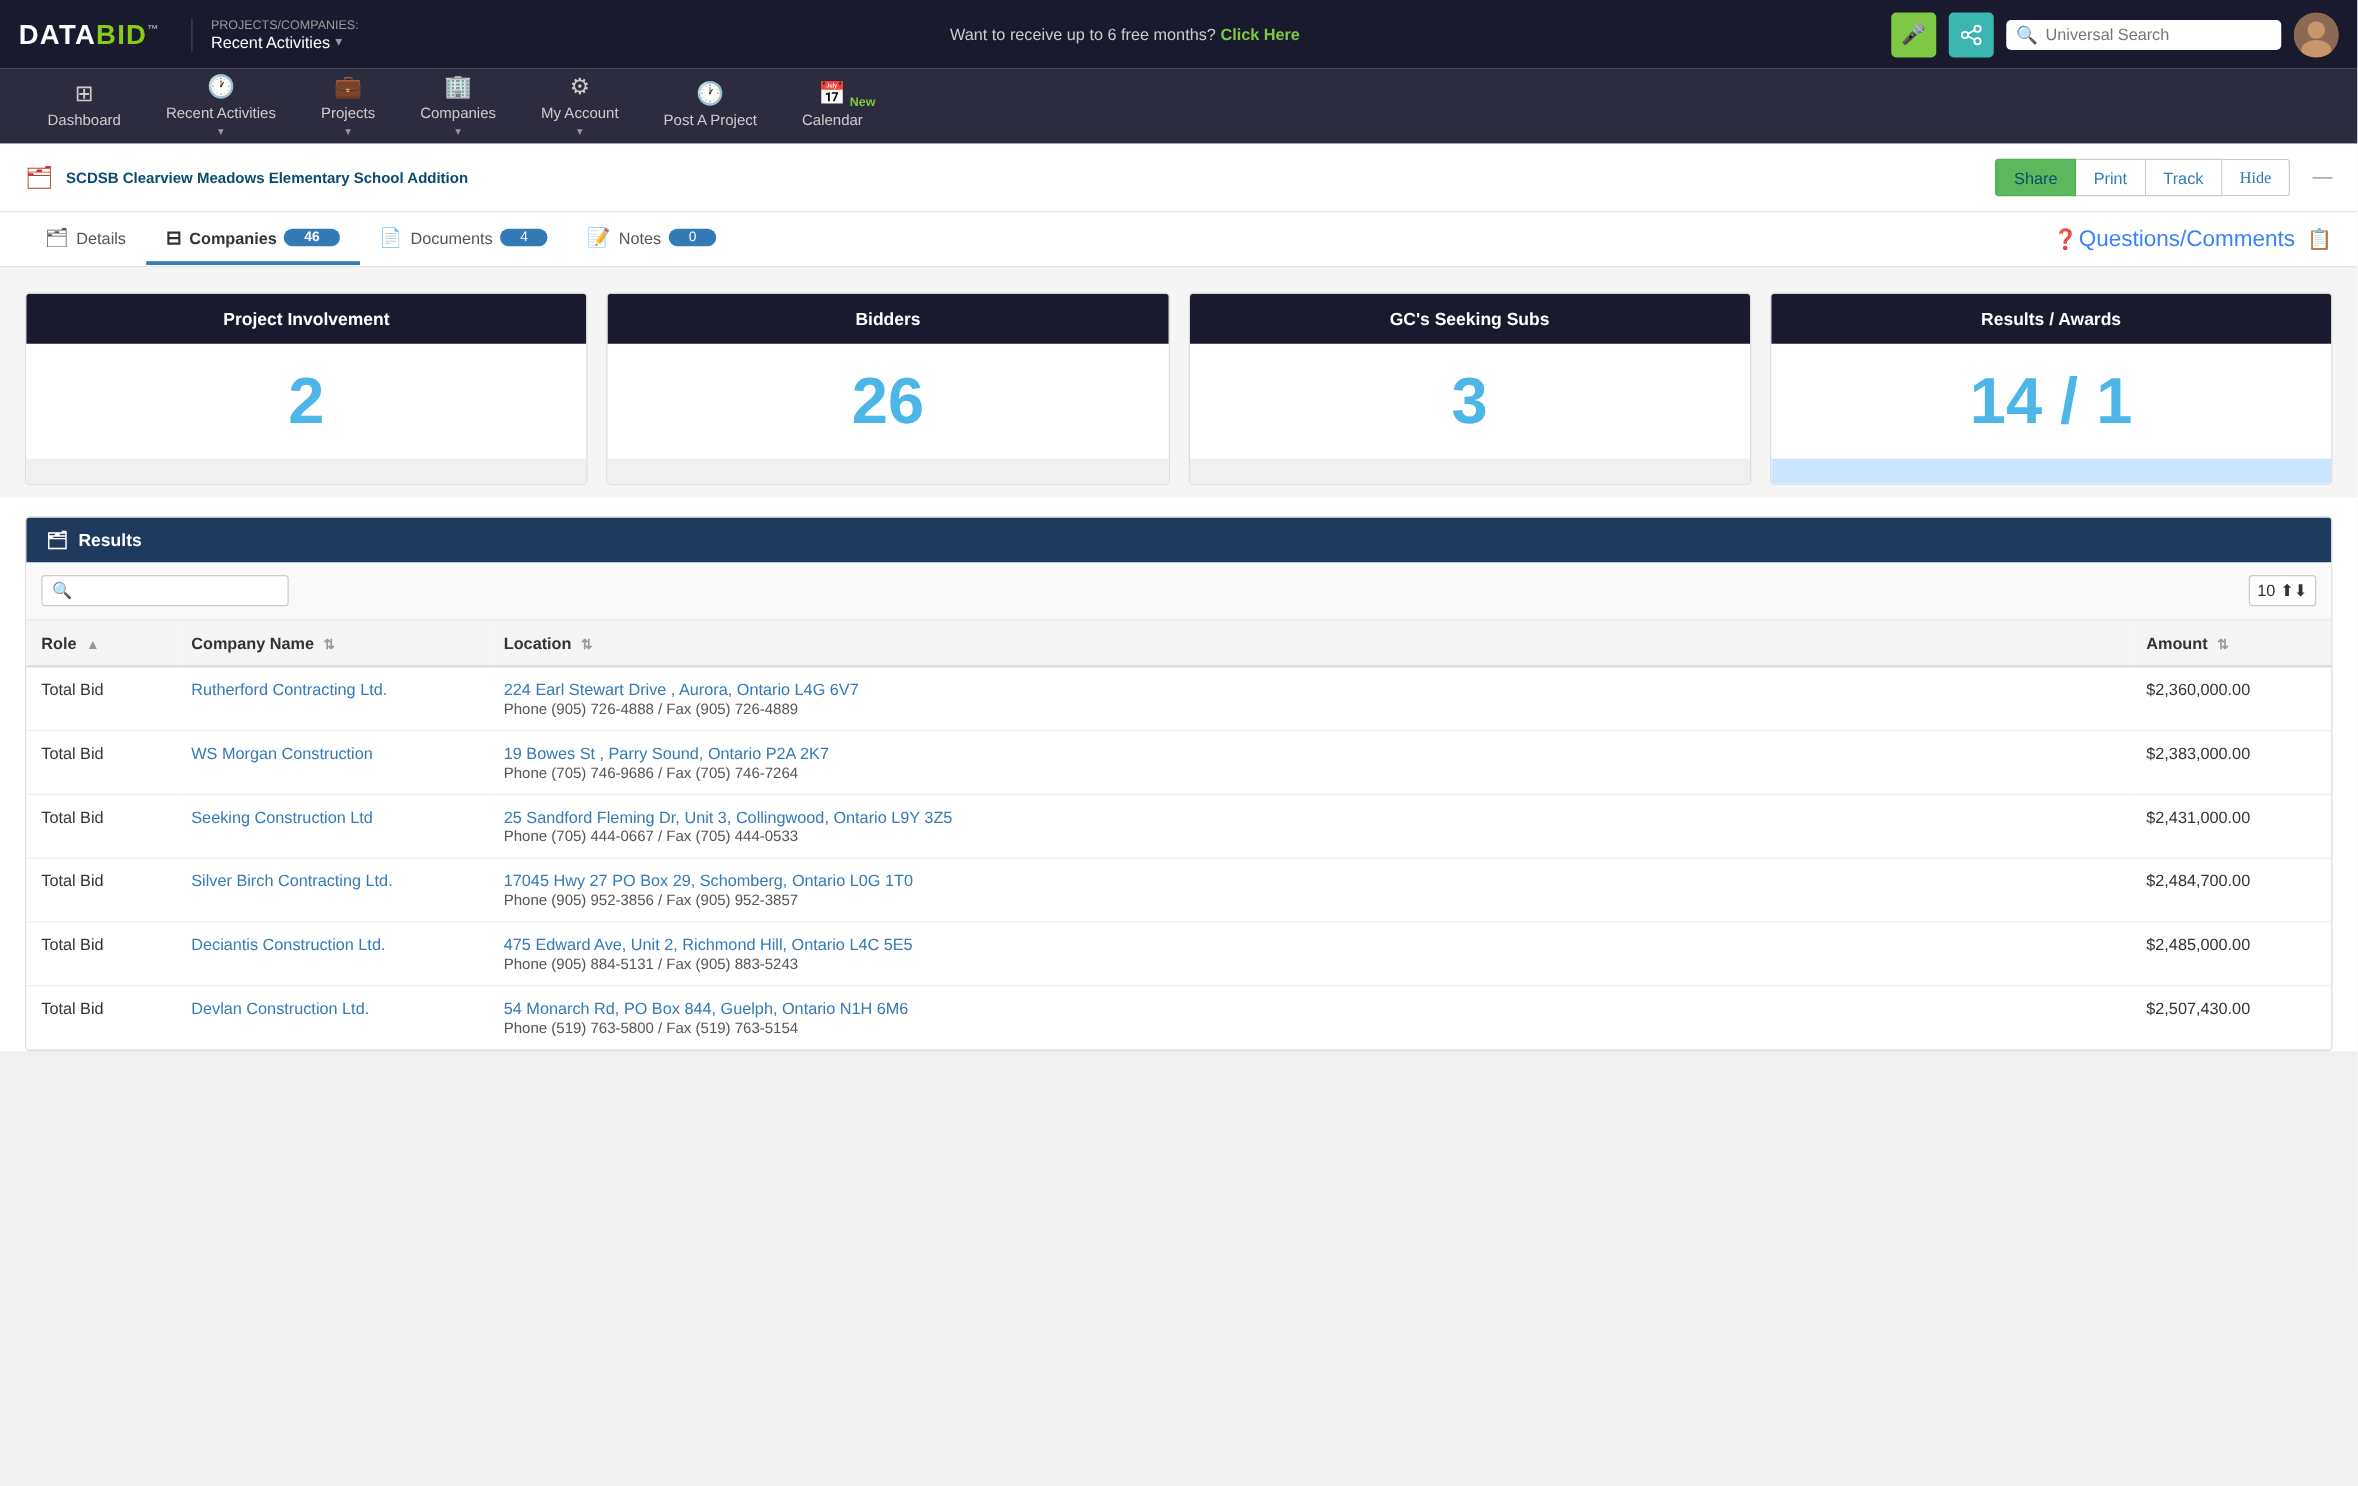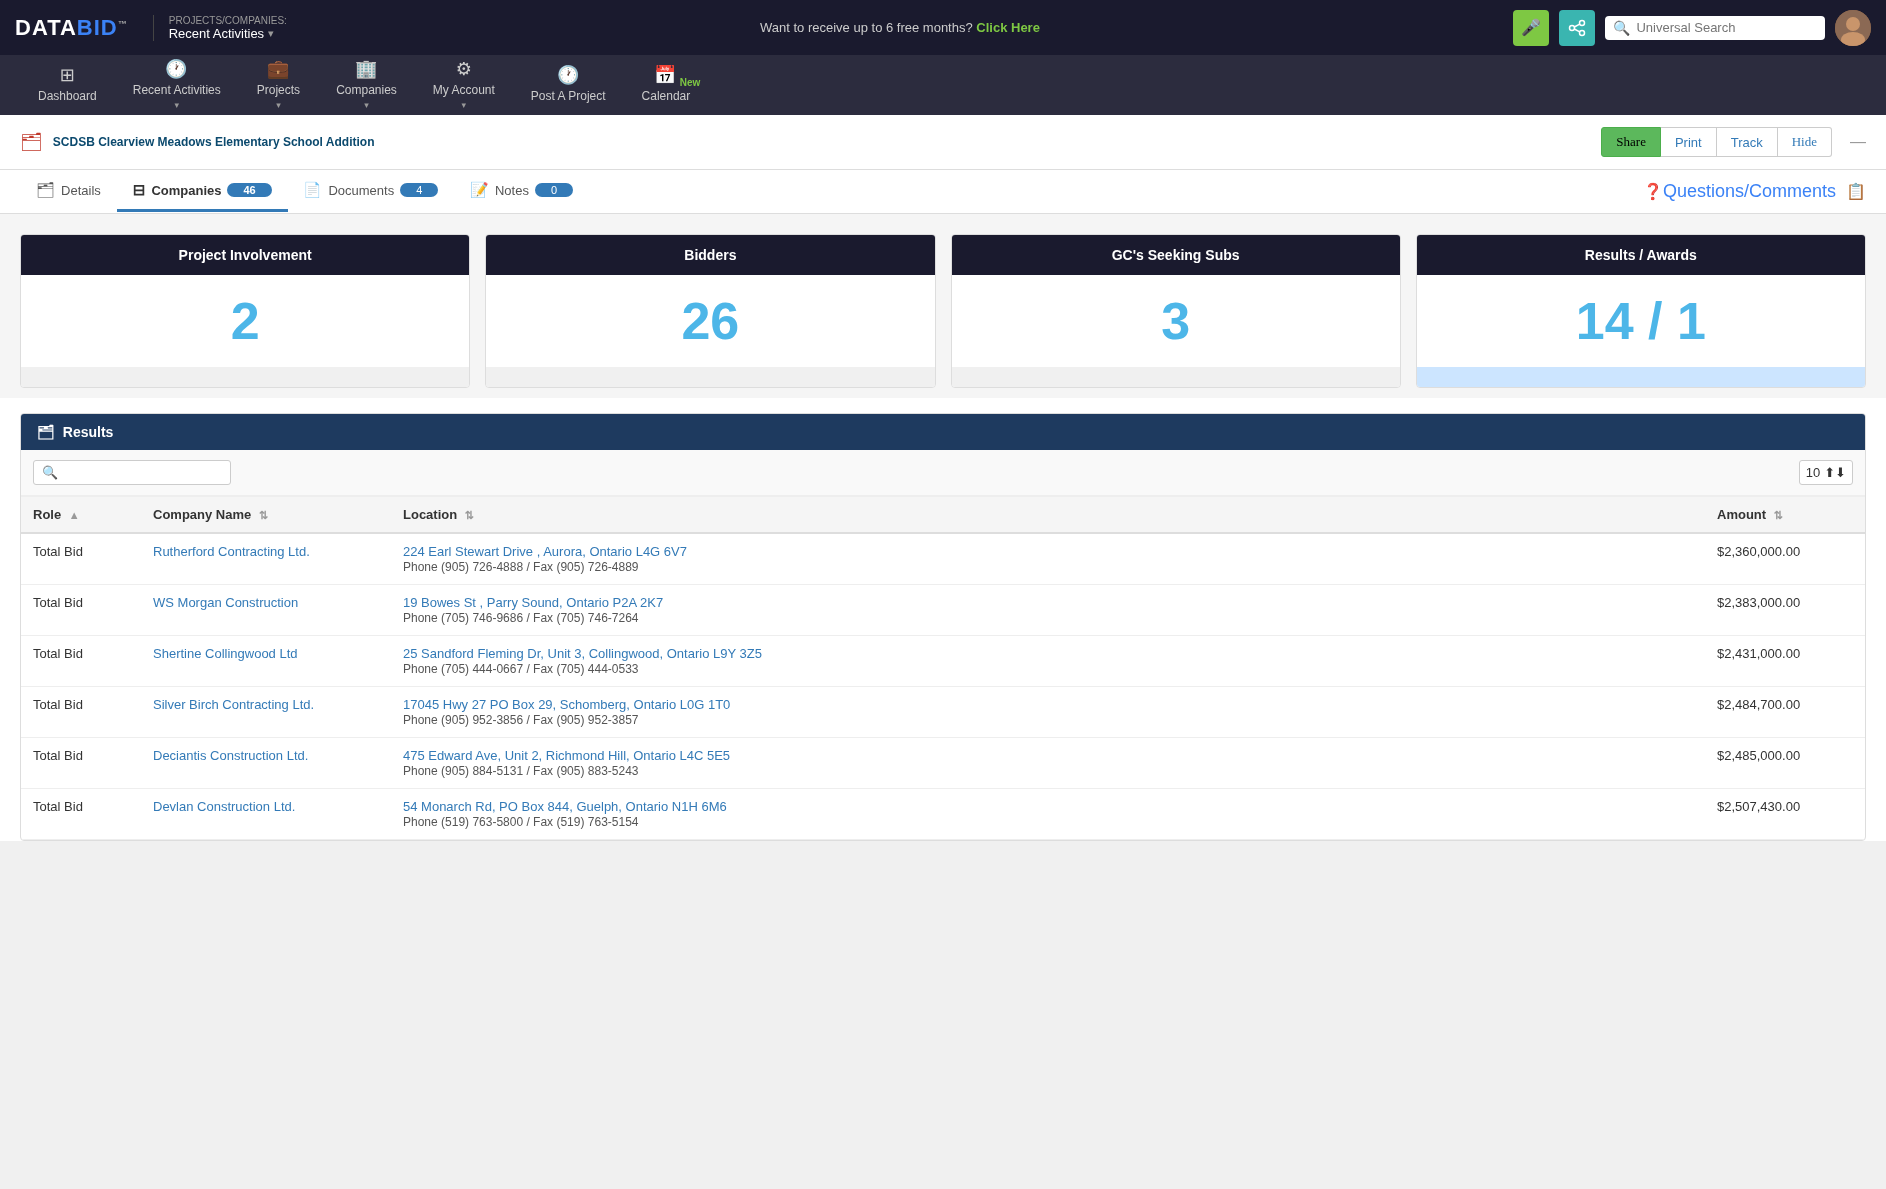--- a/index.html
+++ b/index.html
@@ -18,21 +18,21 @@
       display: flex;
       align-items: center;
       gap: 4px;
     }
     .logo-text {
       font-size: 22px;
       font-weight: 900;
       letter-spacing: 1px;
     }
     .logo-data { color: #ffffff; }
-    .logo-bid { color: #3b82f6; }
+    .logo-bid { color: #84cc16; }
     .logo-tm { color: #aaa; font-size: 9px; vertical-align: super; }
     .breadcrumb-section {
       display: flex;
       flex-direction: column;
       color: #ccc;
       font-size: 11px;
       border-left: 1px solid #444;
       padding-left: 15px;
       margin-left: 5px;
     }
@@ -146,21 +146,21 @@
       gap: 0;
     }
     .action-btn {
       padding: 6px 14px;
       font-size: 13px;
       cursor: pointer;
       border: 1px solid #ccc;
       background: #fff;
       color: #337ab7;
     }
-    .action-btn:first-child { background: #5cb85c; color: #000000; border-color: #4cae4c; border-radius: 3px 0 0 3px; font-family: Liberation Serif, serif; }
+    .action-btn:first-child { background: #5cb85c; color: #0c4a6e; border-color: #4cae4c; border-radius: 3px 0 0 3px; }
     .action-btn:not(:first-child) { border-left: none; }
     .action-btn:last-child { border-radius: 0 3px 3px 0; font-family: Liberation Serif, serif; }
     .minimize-btn {
       margin-left: 8px;
       color: #999;
       font-size: 16px;
       cursor: pointer;
     }
 
     
@@ -548,21 +548,21 @@
         <a href="#" class="location-link">19 Bowes St , Parry Sound, Ontario P2A 2K7</a>
         <span class="location-phone">Phone (705) 746-9686 / Fax (705) 746-7264</span>
       </td>
       <td class="col-amount">
         <span class="amount">$2,383,000.00</span>
       </td>
     </tr>
           <tr>
       <td class="col-role">Total Bid</td>
       <td class="col-company">
-        <a href="#" class="company-link">Shertine Collingwood Ltd</a>
+        <a href="#" class="company-link">Seeking Construction Ltd</a>
       </td>
       <td class="col-location">
         <a href="#" class="location-link">25 Sandford Fleming Dr, Unit 3, Collingwood, Ontario L9Y 3Z5</a>
         <span class="location-phone">Phone (705) 444-0667 / Fax (705) 444-0533</span>
       </td>
       <td class="col-amount">
         <span class="amount">$2,431,000.00</span>
       </td>
     </tr>
           <tr>

